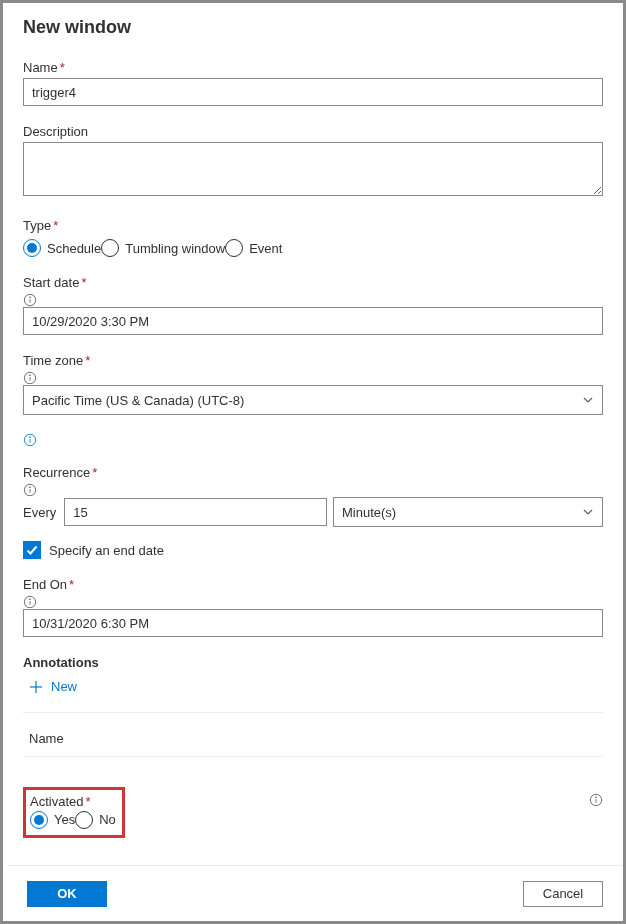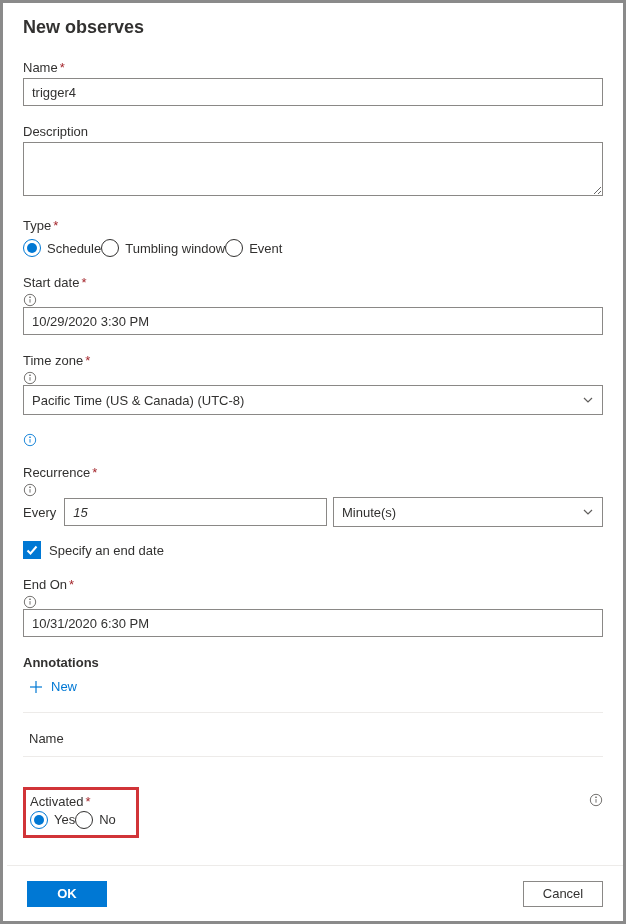--- a/index.html
+++ b/index.html
@@ -20,40 +20,40 @@
   .chev { width: 12px; height: 12px; }
   .radio-row { display: flex; gap: 0; align-items: center; margin-top: 6px;}
   .radio { display: flex; align-items: center; gap: 6px; cursor: pointer; font-size: 13px; color: #323130; }
   .radio-circle { width: 18px; height: 18px; border: 1px solid #323130; border-radius: 50%; display: flex; align-items: center; justify-content: center; }
   .radio-circle.selected { border-color: #0078d4; }
   .radio-dot { width: 10px; height: 10px; background: #0078d4; border-radius: 50%; }
   .dst-note { display: flex; align-items: center; gap: 8px; font-size: 13px; color: #323130; margin-top: 8px; margin-bottom: 18px;}
   .info-icon.blue svg { stroke: #0078d4; color:#0078d4;}
   .recurrence-row { display: flex; align-items: center; gap: 6px; }
   .recurrence-row .every-lbl { font-size: 13px; color: #323130; margin-right:2px;}
-  .recurrence-row .text-input { flex: 1; font-style: italic; }
+  .recurrence-row .text-input { flex: 1; }
   .recurrence-row .select { width: 270px; flex:none;}
   .check-row { display: flex; align-items: center; gap: 8px; margin-top: 14px; cursor: pointer; font-size: 13px; color: #323130; }
   .checkbox { width: 18px; height: 18px; background: #0078d4; display: flex; align-items: center; justify-content: center; }
   .checkbox svg { width: 14px; height: 14px; }
   .new-btn { display: inline-flex; align-items: center; gap: 8px; color: #0078d4; font-size: 13px; cursor: pointer; margin-top: 6px; margin-left:6px;}
   .plus-icon { width: 14px; height: 14px; }
   .subhead { font-size: 13px; color: #323130; font-weight:400; margin-top: 18px; margin-left:6px; margin-bottom:10px;}
   .sep { border-top: 1px solid #edebe9; margin-top: 8px; }
-  .highlight-box { border: 3px solid #d13438; padding: 4px 20px 6px 4px; display:inline-block; margin-top:12px;}
+  .highlight-box { border: 3px solid #d13438; padding: 4px 6px 6px 4px; display:inline-block; margin-top:12px;}
   .footer { position: absolute; bottom: 0; left: 4px; right: 0; height: 56px; border-top: 1px solid #edebe9; display: flex; align-items: center; justify-content: space-between; padding: 0 20px; background:#fff;}
   .ok-btn { background: #0078d4; color: #fff; border: none; width: 80px; height: 26px; font-size: 13px; cursor: pointer; font-weight:600;}
   .cancel-btn { background: #fff; color: #323130; border: 1px solid #8a8886; width: 80px; height: 26px; font-size: 13px; cursor: pointer; }
   .activated-row-wrap { display:flex; justify-content:space-between; align-items:flex-start;}
 </style>
 </head>
 <body>
 
 <div class="panel">
-  <div class="title">New observes</div>
+  <div class="title">New window</div>
 
   <div class="field">
     <div class="label">
       <span>Name</span>
       <span class="req">*</span>
     </div>
     <input class="text-input" value="trigger4" style="">
   </div>
 
   <div class="field">

